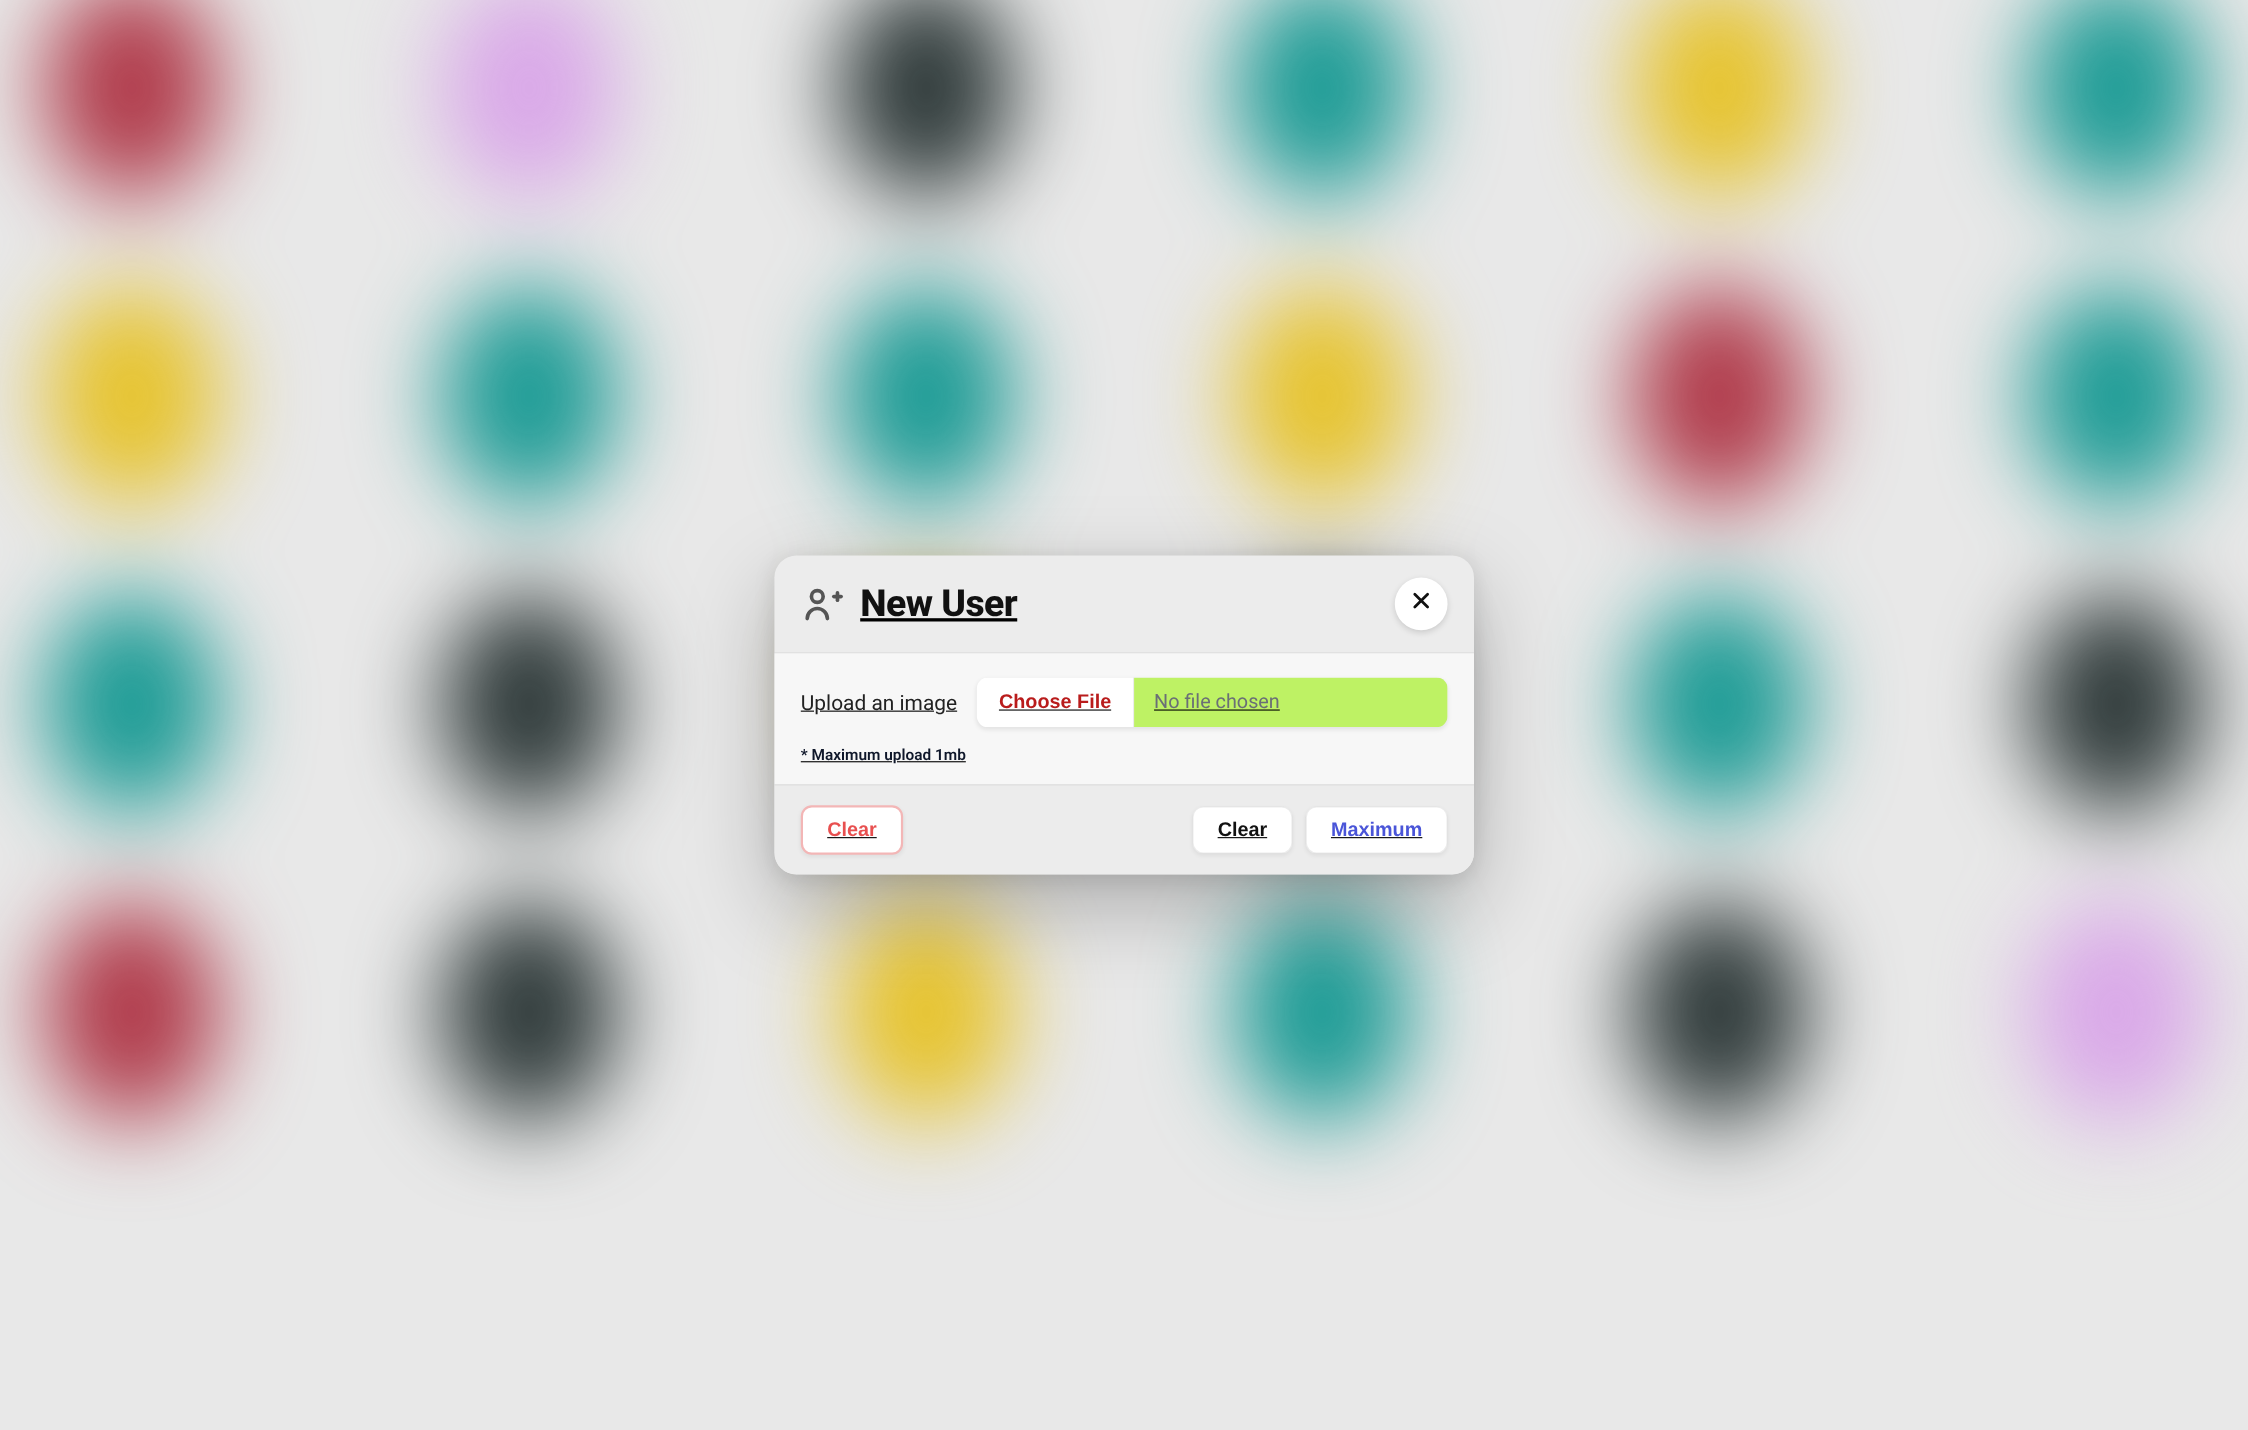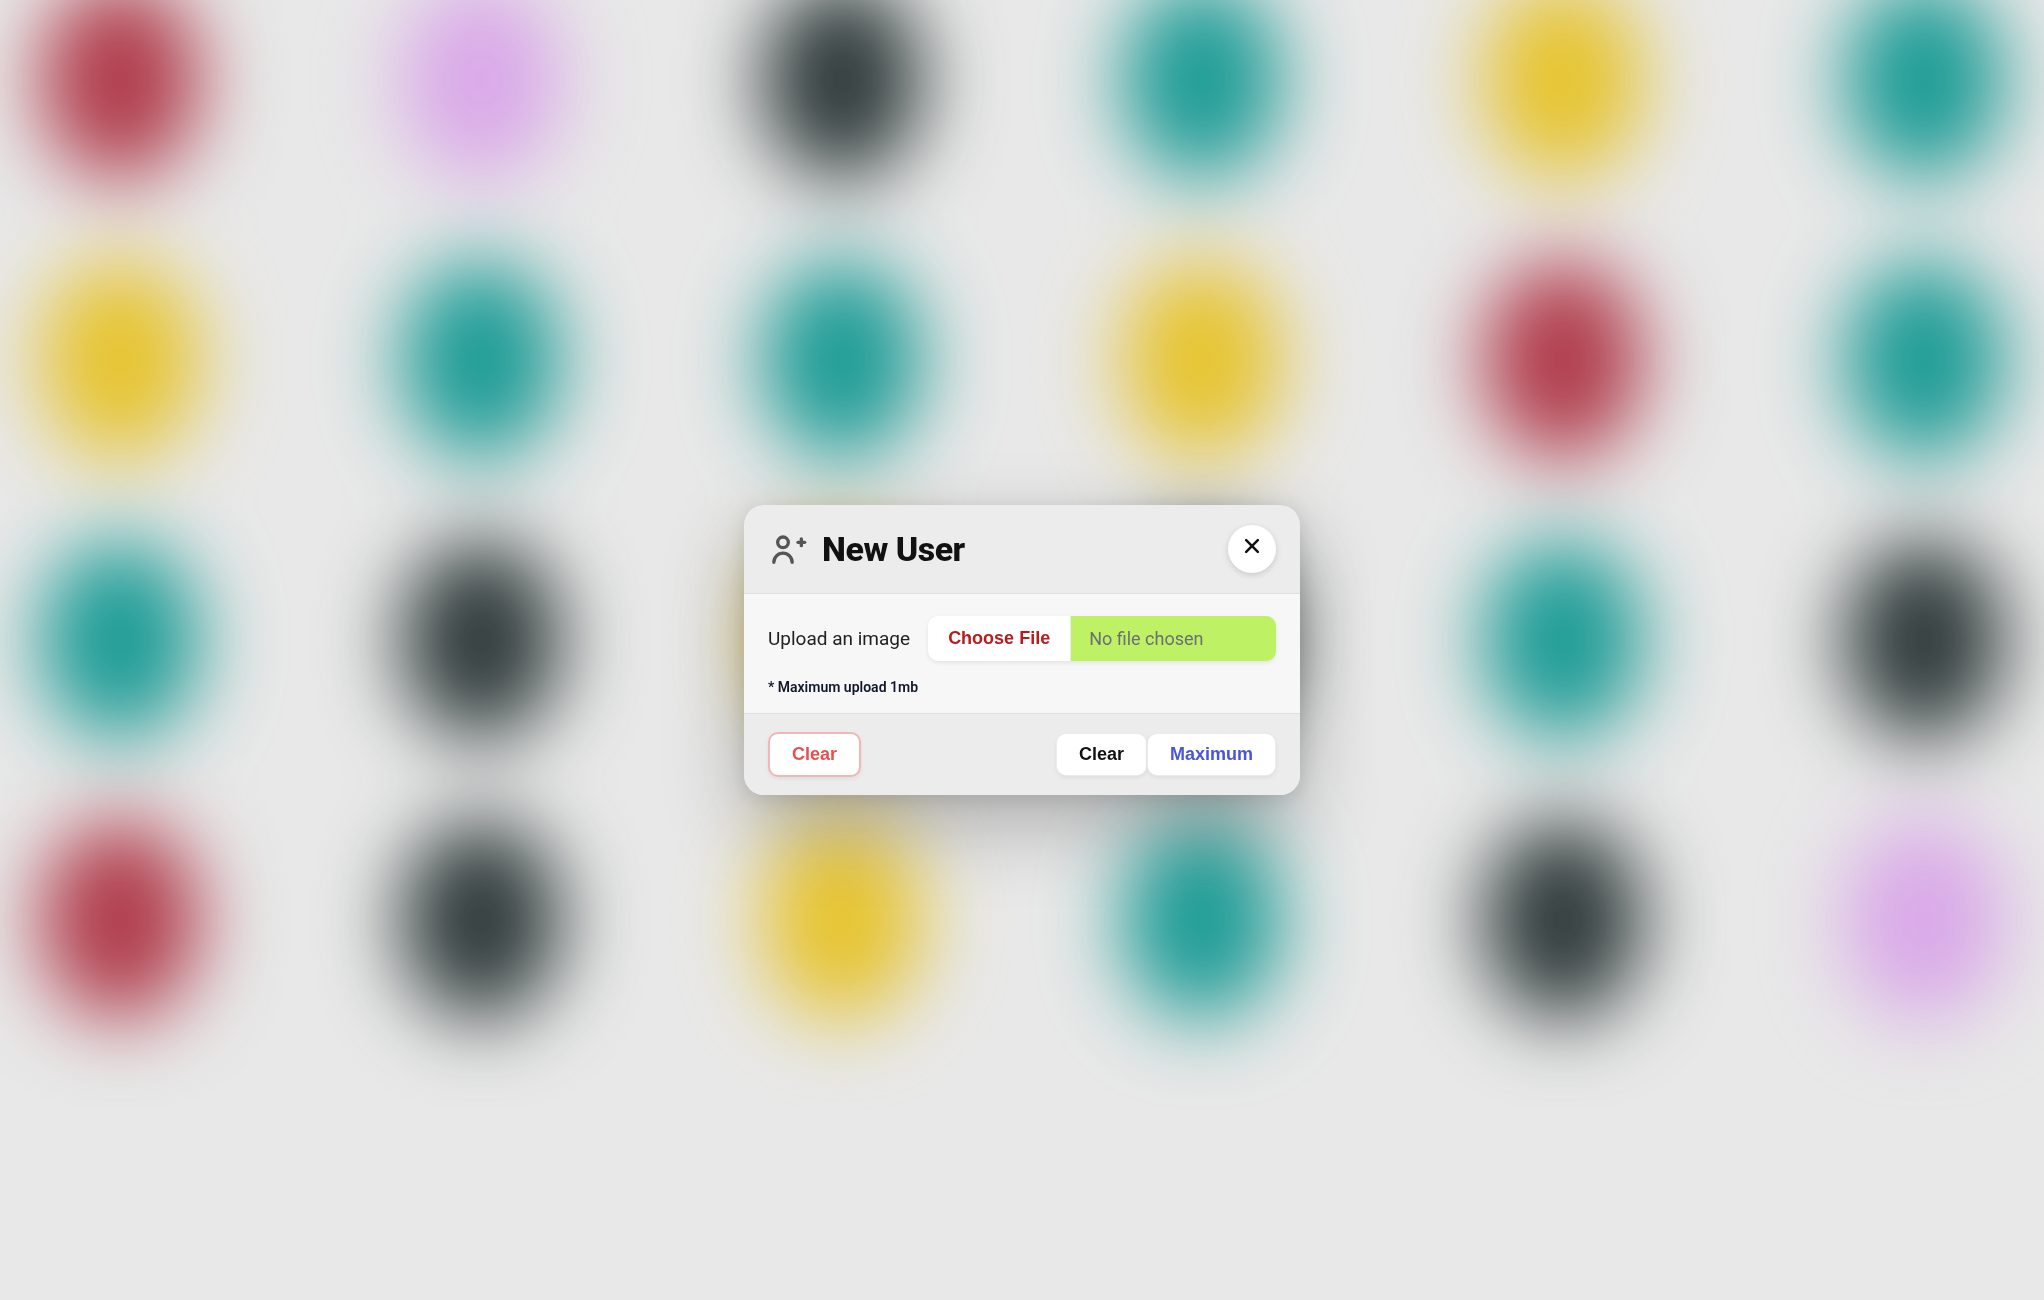--- a/index.html
+++ b/index.html
@@ -27,25 +27,26 @@
   }
   .c-red     { background: #b03a4a; }
   .c-purple  { background: #d9a7e8; }
   .c-dark    { background: #2f3a3a; }
   .c-teal    { background: #1c9b95; }
   .c-yellow  { background: #e6c32d; }
 
   .modal {
     position: relative;
     z-index: 10;
-    width: 556px;
+    width: 636px;
     background: #ececec;
     border-radius: 20px;
     box-shadow: 0 30px 80px rgba(0,0,0,0.25), 0 4px 20px rgba(0,0,0,0.1);
     overflow: hidden;
+    text-decoration: underline;
   }
 
   .modal-header {
     display: flex;
     align-items: center;
     padding: 20px 24px;
     border-bottom: 1px solid rgba(0,0,0,0.06);
   }
   .modal-header .icon-wrap {
     color: #555;
@@ -119,20 +120,21 @@
     font-weight: 600;
     color: #0f172a;
   }
 
   .modal-footer {
     display: flex;
     align-items: center;
     padding: 18px 24px;
     background: #ececec;
     border-top: 1px solid rgba(0,0,0,0.06);
+    gap: 12px;
   }
   .modal-footer .spacer { flex: 1; }
   .btn {
     padding: 10px 22px;
     font-size: 18px;
     font-weight: 700;
     border-radius: 10px;
     border: 1px solid rgba(0,0,0,0.08);
     background: #fff;
     cursor: pointer;

